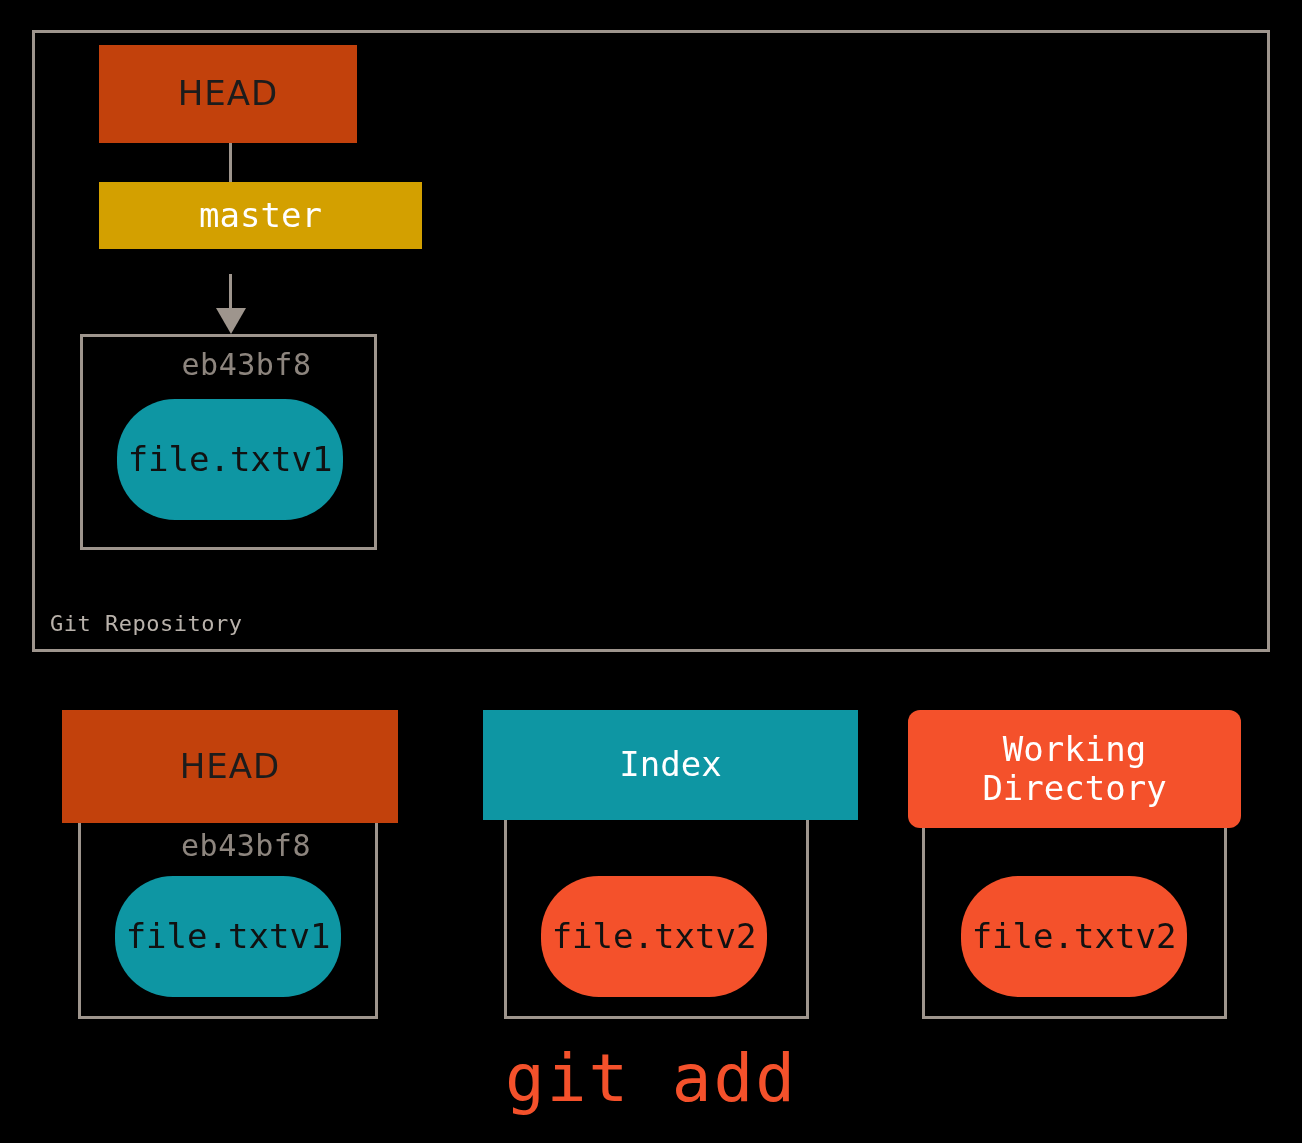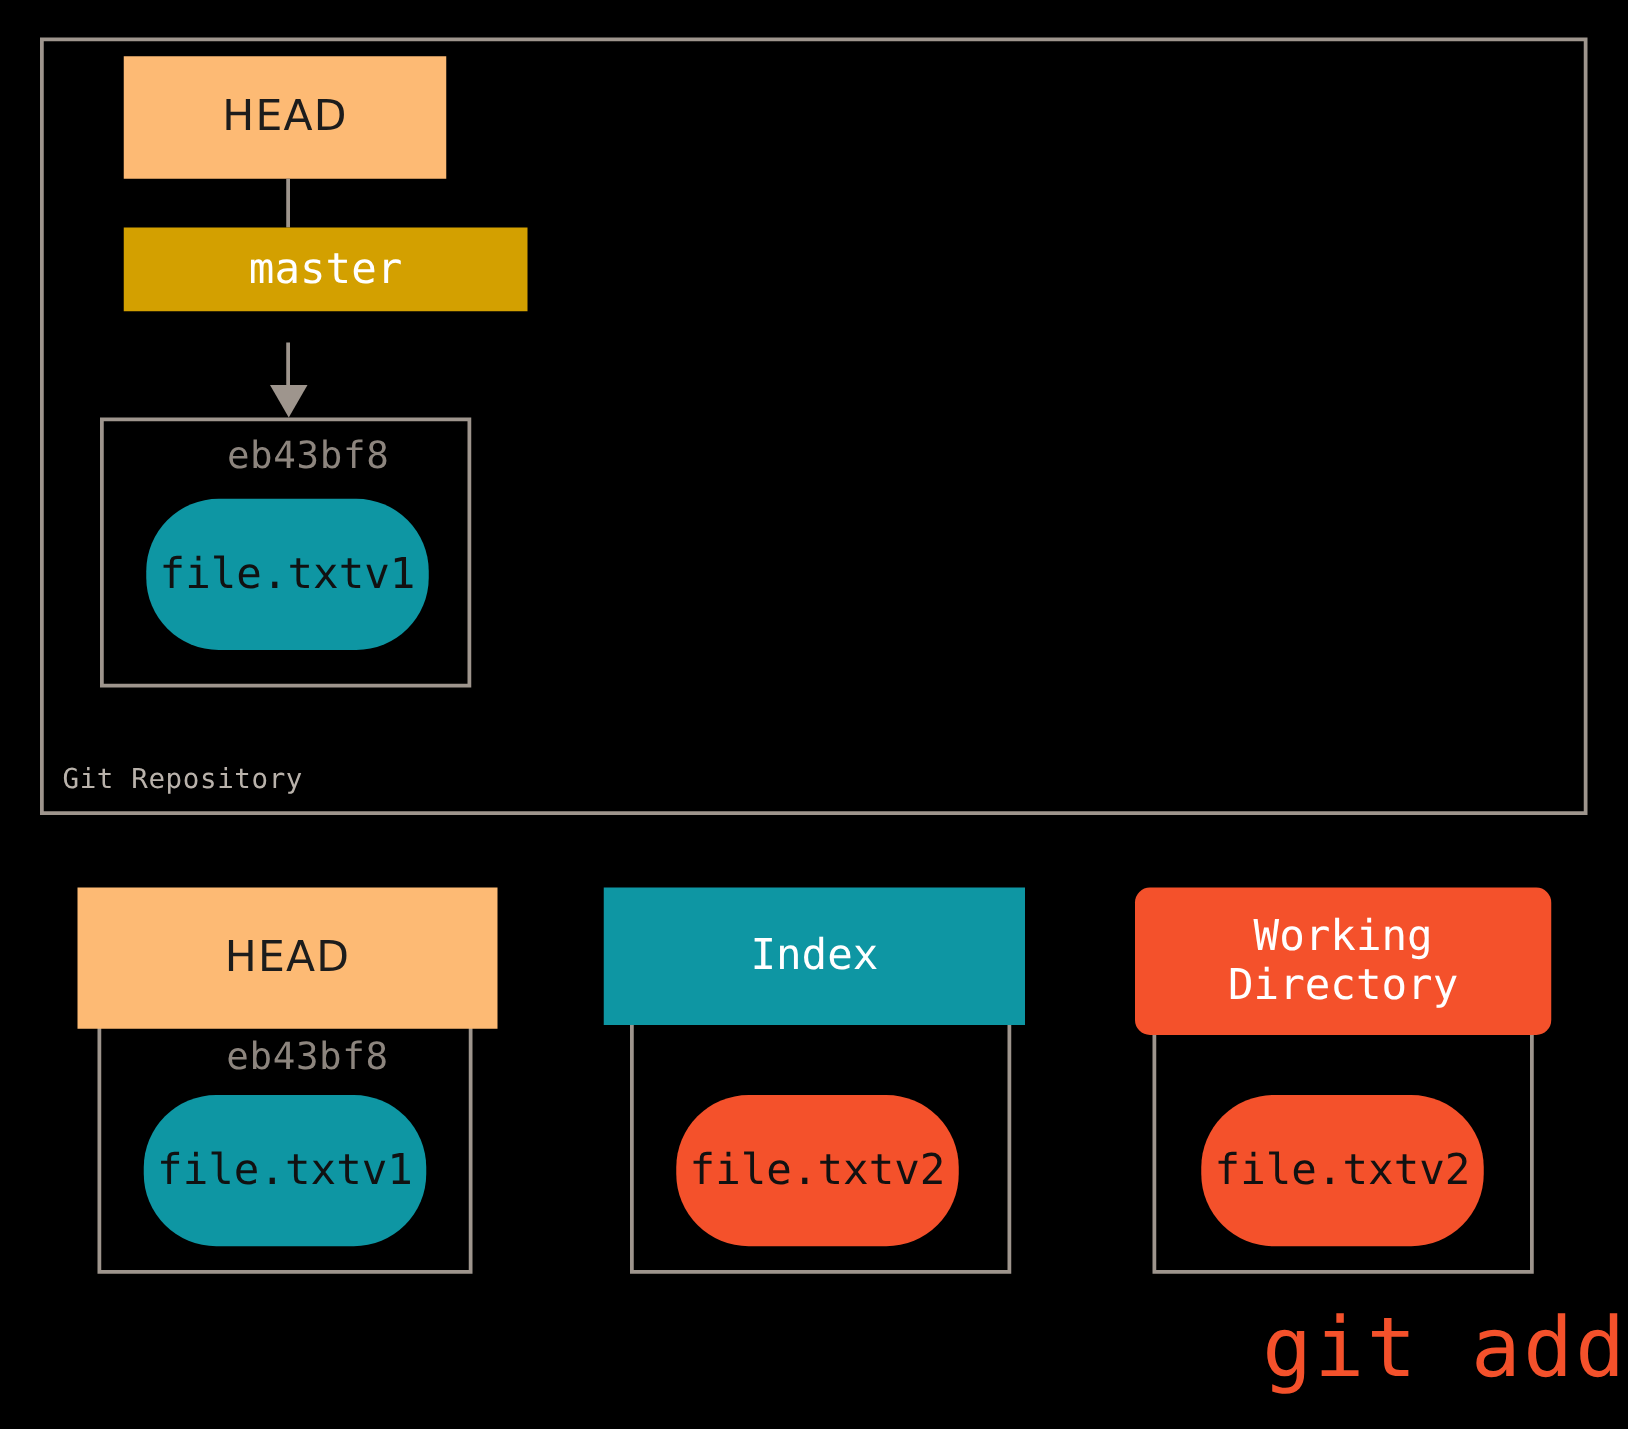--- a/index.html
+++ b/index.html
@@ -44,21 +44,21 @@
 
   
   .ref-box {
     display: flex;
     align-items: center;
     justify-content: center;
     text-align: center;
     line-height: 1.15;
   }
   .head-box {
-    background: #fdba74;
+    background: #c2410c;
     color: #1c1c1c;
     font-family: "DejaVu Sans", sans-serif;
     font-size: 34px;
     letter-spacing: 1px;
   }
   .branch-box {
     background: #d3a000;
     color: #ffffff;
     font-family: "DejaVu Sans Mono", monospace;
     font-size: 34px;
@@ -166,33 +166,33 @@
   </div>
   <div class="abs ref-box head-box" style="left:62px; top:710px; width:336px; height:113px; flex-direction:column;">
     <span>HEAD</span>
   </div>
   <div class="abs blob blob-teal" style="left:115px; top:876px; width:226px; height:121px;">
     <span>file.txt</span>
     <span>v1</span>
   </div>
 
   <div class="abs panel" style="left:504px; top:765px; width:305px; height:254px;"></div>
-  <div class="abs ref-box index-box" style="left:483px; top:710px; width:337px; height:110px; flex-direction:column;text-align:center;">
+  <div class="abs ref-box index-box" style="left:483px; top:710px; width:375px; height:110px; flex-direction:column;text-align:center;">
     <span>Index</span>
   </div>
   <div class="abs blob blob-orange" style="left:541px; top:876px; width:226px; height:121px;">
     <span>file.txt</span>
     <span>v2</span>
   </div>
 
   <div class="abs panel" style="left:922px; top:765px; width:305px; height:254px;"></div>
   <div class="abs ref-box wd-box" style="left:908px; top:710px; width:333px; height:118px; flex-direction:column;">
     <span>Working</span>
     <span>Directory</span>
   </div>
   <div class="abs blob blob-orange" style="left:961px; top:876px; width:226px; height:121px;">
     <span>file.txt</span>
     <span>v2</span>
   </div>
 
-  <div class="abs caption" style="left:0px; top:1040px; width:1302px;text-align:right;">git add</div>
+  <div class="abs caption" style="left:0px; top:1040px; width:1302px;">git add</div>
 
 </div>
 
 </body></html>

